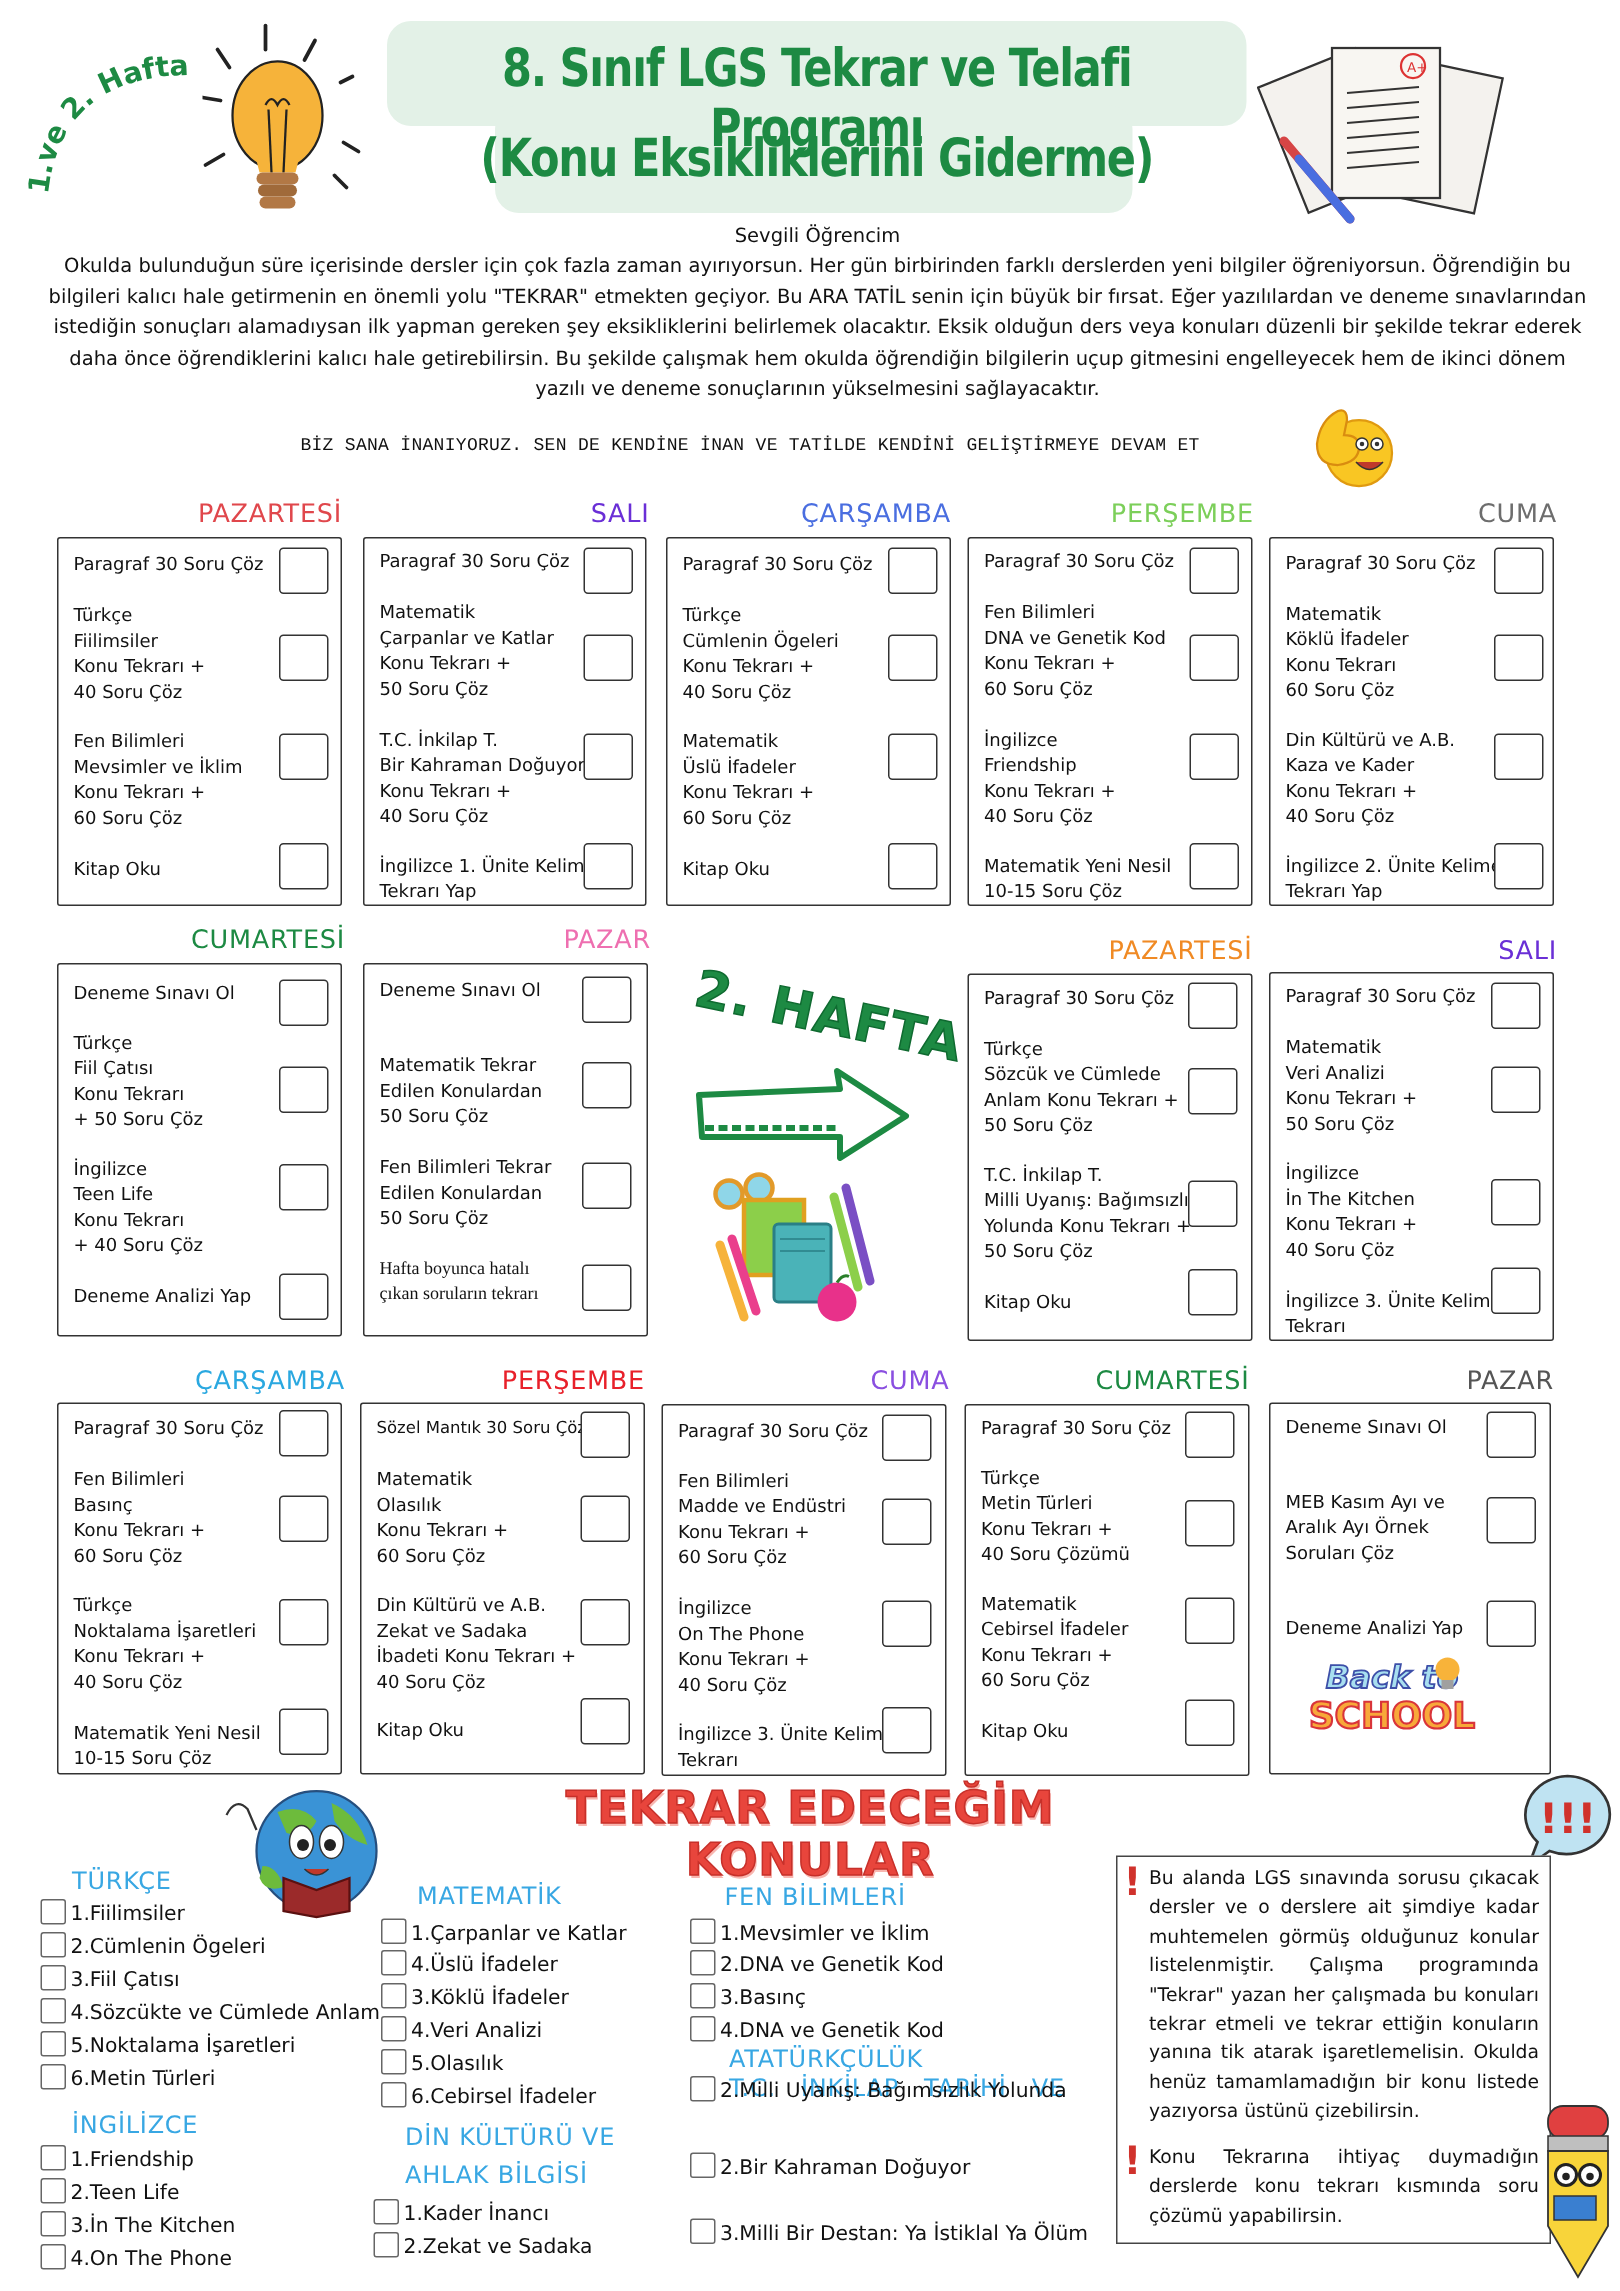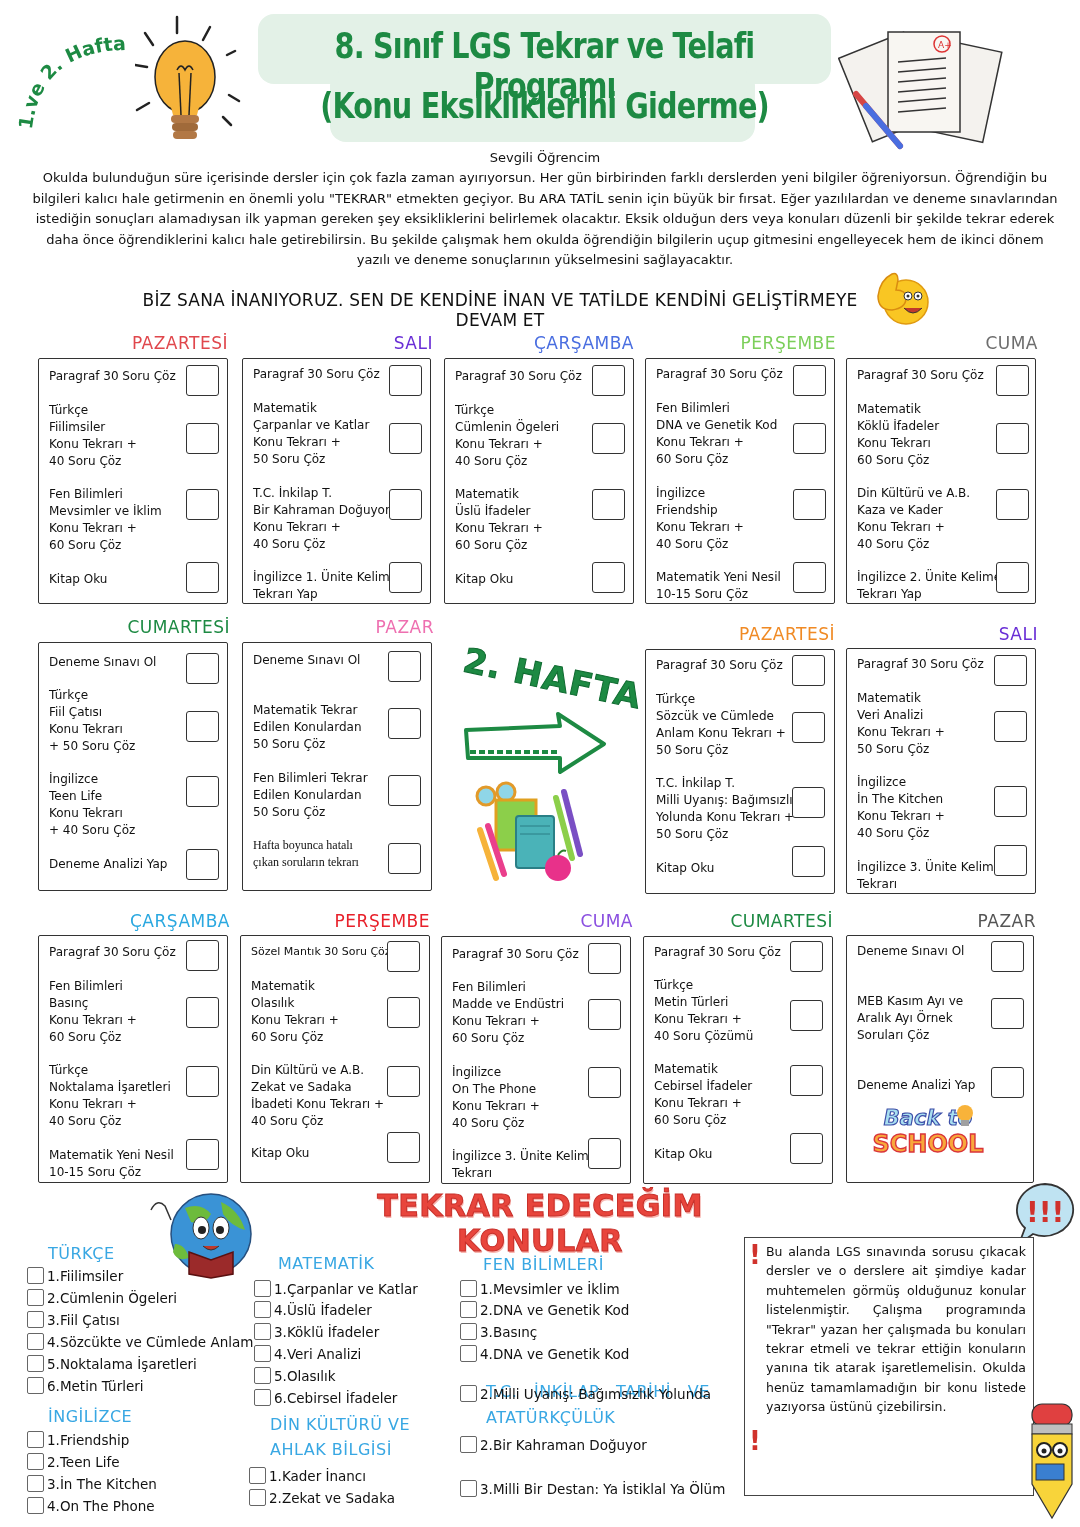--- a/index.html
+++ b/index.html
@@ -23,21 +23,21 @@
     color: #1d8a43; font-size: 35px; letter-spacing: -1px;
     transform: scaleX(0.82);
   }
   .week-arc {
     position: absolute; left: 10px; top: 30px; width: 130px; height: 100px;
   }
 
   .intro { position: absolute; left: 30px; width: 1030px; text-align: center; font-size: 13px; line-height: 20.5px; color: #111; }
   .greeting { top: 148px; }
   .intro-body { top: 168px; }
-  .motto { position: absolute; left: 120px; top: 290px; width: 760px; text-align: center; font-size: 17px; letter-spacing: 0.2px; }
+  .motto { position: absolute; left: 120px; top: 290px; width: 760px; text-align: center; font-size: 12px; letter-spacing: 0.2px; font-family: Liberation Mono, monospace; }
 
   
   .day-label {
     position: absolute; text-align: right; font-size: 17px; letter-spacing: 0.5px;
   }
   .card {
     position: absolute; border: 1.6px solid #333; border-radius: 2px; background: #fff;
   }
   .task {
     position: absolute; left: 10px; font-size: 12px; line-height: 17px; white-space: pre-line; color: #111;
@@ -486,29 +486,30 @@
 <div class="topic" style="left:249px;top:1466px;"><span class="tcb"></span><span>1.Kader İnancı</span></div>
 <div class="topic" style="left:249px;top:1488px;"><span class="tcb"></span><span>2.Zekat ve Sadaka</span></div>
 
 <div class="subj-title" style="left:483px;top:1253px;">FEN BİLİMLERİ</div>
 <div class="topic" style="left:460px;top:1279px;"><span class="tcb"></span><span>1.Mevsimler ve İklim</span></div>
 <div class="topic" style="left:460px;top:1300px;"><span class="tcb"></span><span>2.DNA ve Genetik Kod</span></div>
 <div class="topic" style="left:460px;top:1322px;"><span class="tcb"></span><span>3.Basınç</span></div>
 <div class="topic" style="left:460px;top:1344px;"><span class="tcb"></span><span>4.DNA ve Genetik Kod</span></div>
 
 <div class="subj-title" style="left:486px;top:1380px;white-space:pre;">T.C.   İNKİLAP   TARİHİ   VE</div>
-<div class="subj-title" style="left:486px;top:1406px;">ATATÜRKÇÜLÜK</div>
+<div class="subj-title" style="left:486px;top:1361px;">ATATÜRKÇÜLÜK</div>
 <div class="topic" style="left:460px;top:1435px;"><span class="tcb"></span><span>2.Bir Kahraman Doğuyor</span></div>
 <div class="topic" style="left:460px;top:1384px;"><span class="tcb"></span><span>2.Milli Uyanış: Bağımsızlık Yolunda</span></div>
 <div class="topic" style="left:460px;top:1479px;text-align:center;"><span class="tcb"></span><span>3.Milli Bir Destan: Ya İstiklal Ya Ölüm</span></div>
 
 <div class="note-box">
   <div class="excl" style="top:4px;">!</div>
   <div class="note-p" style="top:4px;">Bu alanda LGS sınavında sorusu çıkacak dersler ve o derslere ait şimdiye kadar muhtemelen görmüş olduğunuz konular listelenmiştir. Çalışma programında "Tekrar" yazan her çalışmada bu konuları tekrar etmeli ve tekrar ettiğin konuların yanına tik atarak işaretlemelisin. Okulda henüz tamamlamadığın bir konu listede yazıyorsa üstünü çizebilirsin.</div>
   <div class="excl" style="top:190px;">!</div>
+  <div class="note-p" style="top:190px;">Konu Tekrarına ihtiyaç duymadığın derslerde konu tekrarı kısmında soru çözümü yapabilirsin.</div>
 </div>
 
 <div class="abs" style="left:1020px;top:1400px;width:60px;height:120px;">
   <svg width="60" height="120" viewBox="0 0 60 120">
     <rect x="12" y="4" width="40" height="22" rx="10" fill="#e04040" stroke="#333" stroke-width="1.2"></rect>
     <rect x="12" y="24" width="40" height="10" fill="#bfbfbf" stroke="#333" stroke-width="1"></rect>
     <path d="M12,34 L52,34 L52,84 L32,118 L12,84 Z" fill="#f8d43a" stroke="#333" stroke-width="1.2"></path>
     <circle cx="24" cy="50" r="7" fill="#fff" stroke="#222" stroke-width="2"></circle>
       <circle cx="40" cy="50" r="7" fill="#fff" stroke="#222" stroke-width="2"></circle>
     <circle cx="24" cy="51" r="2.5" fill="#222"></circle>

